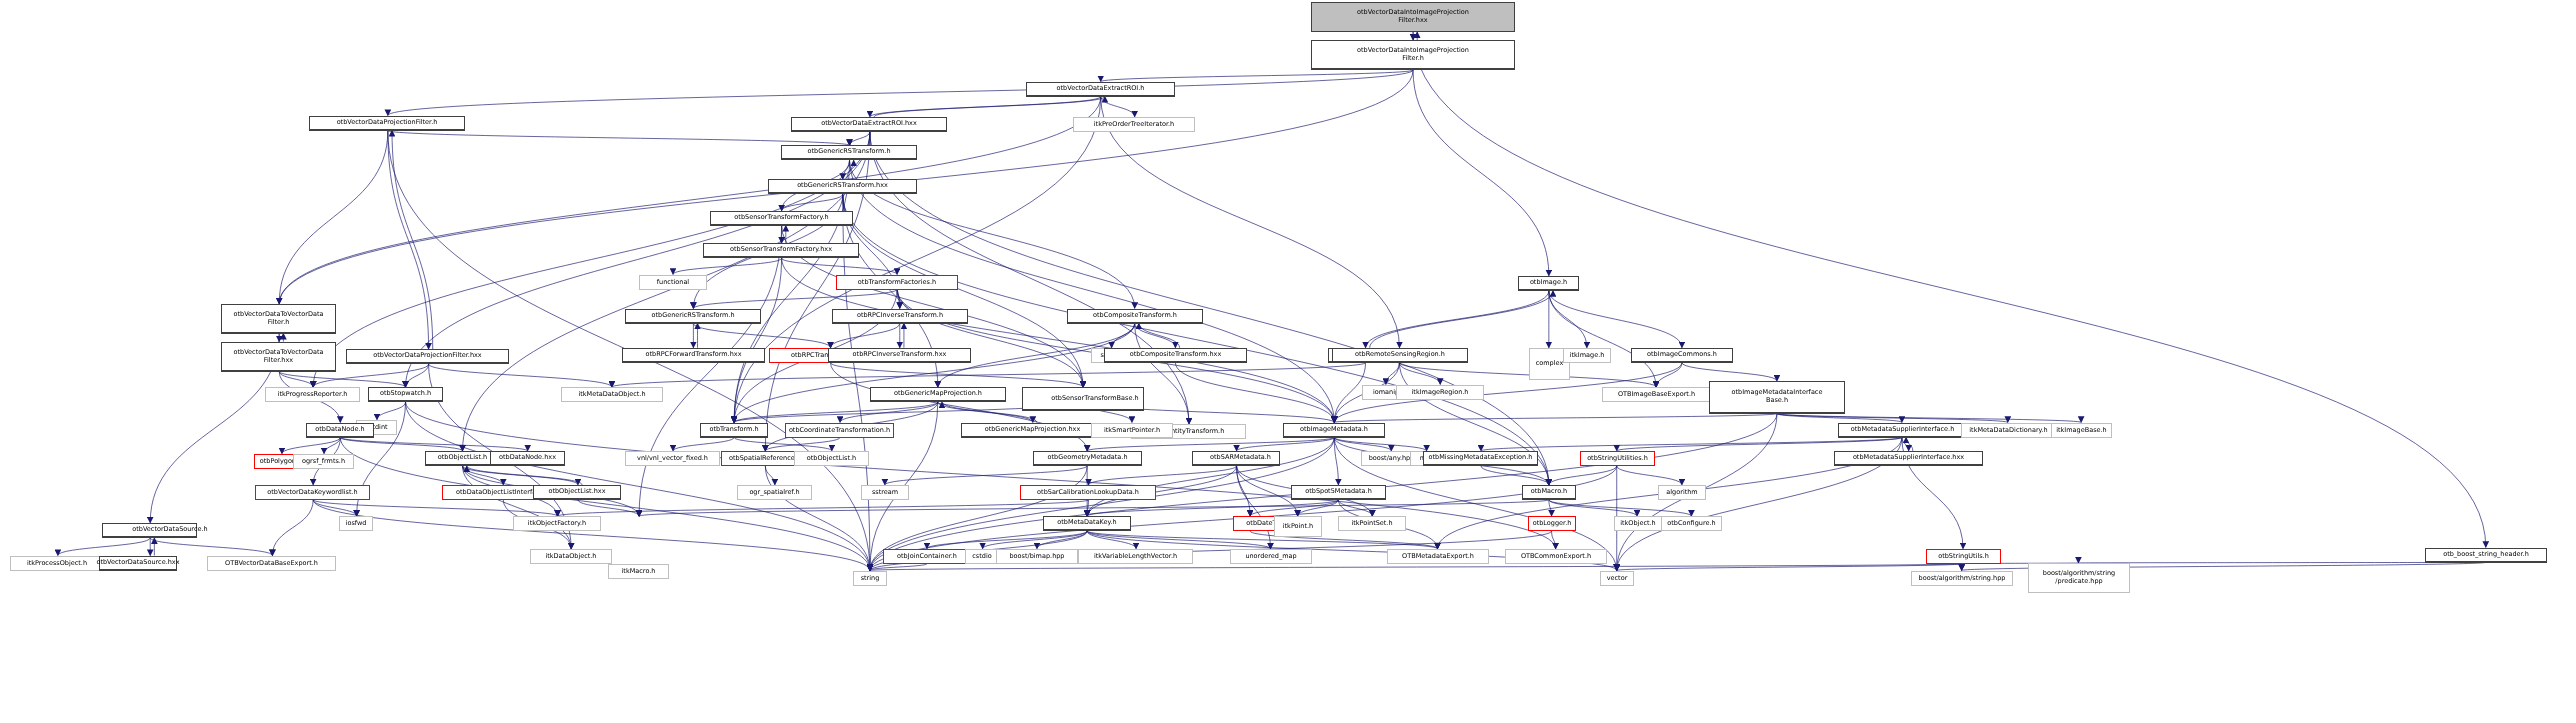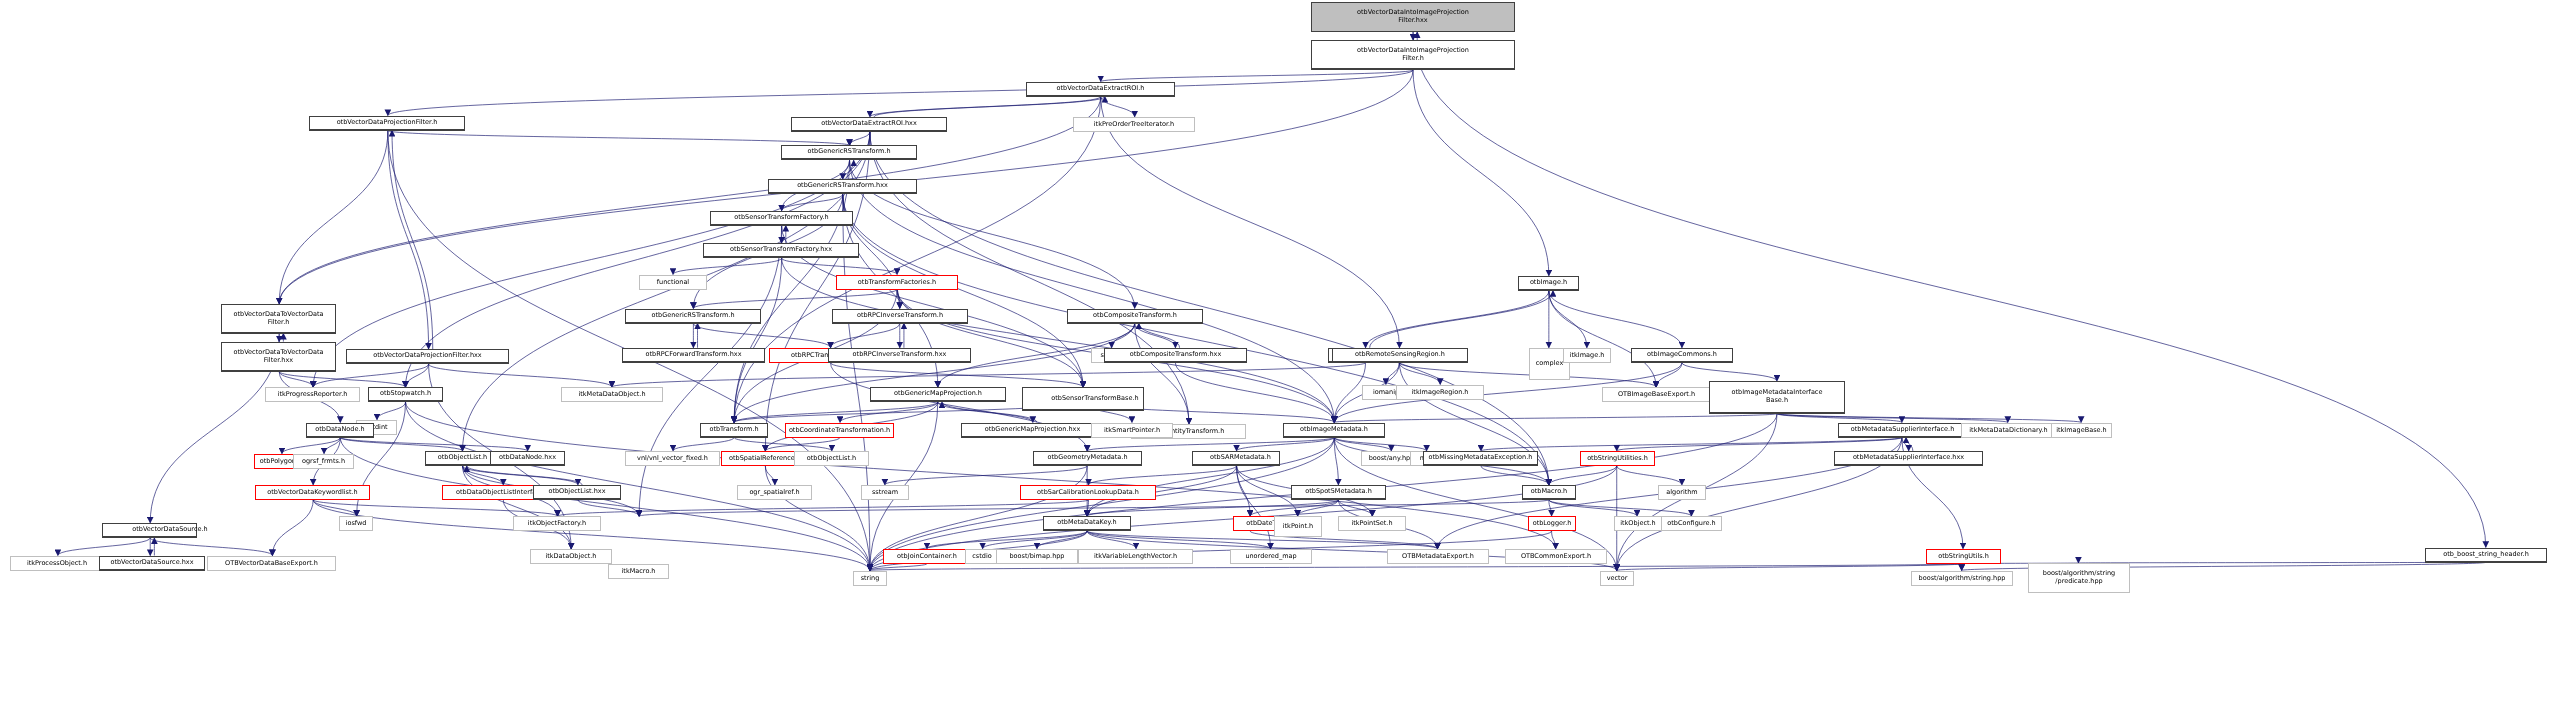--- a/index.html
+++ b/index.html
@@ -295,21 +295,21 @@
     <div class="node red" style="left: 255px; top: 485px; width: 115px; height: 15px;">otbVectorDataKeywordlist.h</div>
     <div class="node red" style="left: 442px; top: 485px; width: 122px; height: 15px;">otbDataObjectListInterface.h</div>
     <div class="node doc" style="left: 533px; top: 485px; width: 88px; height: 15px;">otbObjectList.hxx</div>
     <div class="node ext" style="left: 737px; top: 485px; width: 75px; height: 15px;">ogr_spatialref.h</div>
     <div class="node ext" style="left: 861px; top: 485px; width: 48px; height: 15px;">sstream</div>
     <div class="node red" style="left: 1020px; top: 485px; width: 136px; height: 15px;">otbSarCalibrationLookupData.h</div>
     <div class="node doc" style="left: 1291px; top: 485px; width: 95px; height: 15px;">otbSpot5Metadata.h</div>
     <div class="node doc" style="left: 1522px; top: 485px; width: 54px; height: 15px;">otbMacro.h</div>
     <div class="node ext" style="left: 1658px; top: 485px; width: 48px; height: 15px;">algorithm</div>
     <div class="node ext" style="left: 9.5px; top: 556px; width: 95px; height: 15px;">itkProcessObject.h</div>
-    <div class="node doc" style="left: 99px; top: 556px; width: 106px; height: 15px;">otbVectorDataSource.hxx</div>
+    <div class="node doc" style="left: 99px; top: 556px; width: 78px; height: 15px;">otbVectorDataSource.hxx</div>
     <div class="node ext" style="left: 207px; top: 556px; width: 129px; height: 15px;">OTBVectorDataBaseExport.h</div>
     <div class="node ext" style="left: 339px; top: 516px; width: 34px; height: 15px;">iosfwd</div>
     <div class="node ext" style="left: 513px; top: 516px; width: 88px; height: 15px;">itkObjectFactory.h</div>
     <div class="node ext" style="left: 608px; top: 516px; width: 61px; height: 15px; margin-top: 48px;">itkMacro.h</div>
     <div class="node doc" style="left: 1043px; top: 516px; width: 88px; height: 15px; text-align: center;">otbMetaDataKey.h</div>
     <div class="node red" style="left: 1213px; top: 516px; width: 75px; height: 15px; margin-left: 20px;">otbDateTime.h</div>
     <div class="node ext" style="left: 1274px; top: 516px; width: 48px; height: 21px;">itkPoint.h</div>
     <div class="node ext" style="left: 1338px; top: 516px; width: 68px; height: 15px;">itkPointSet.h</div>
     <div class="node red" style="left: 1528px; top: 516px; width: 48px; height: 15px;">otbLogger.h</div>
     <div class="node ext" style="left: 1614px; top: 516px; width: 48px; height: 15px;">itkObject.h</div>

